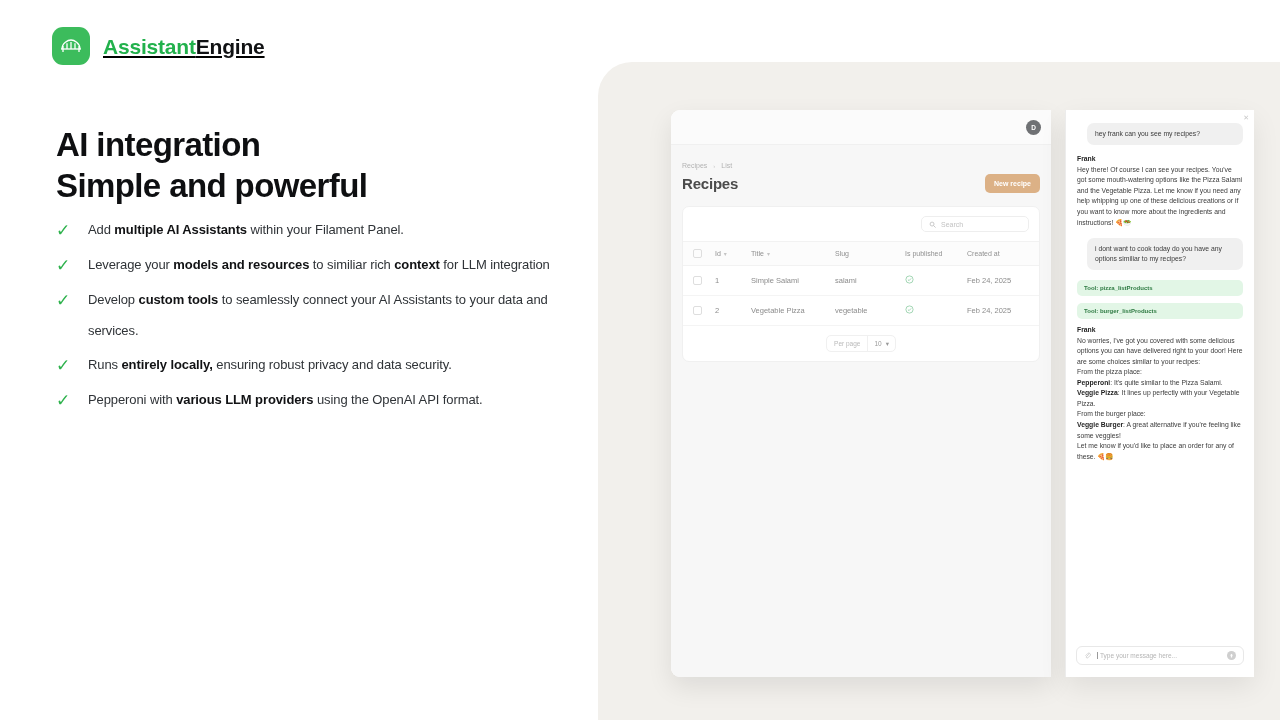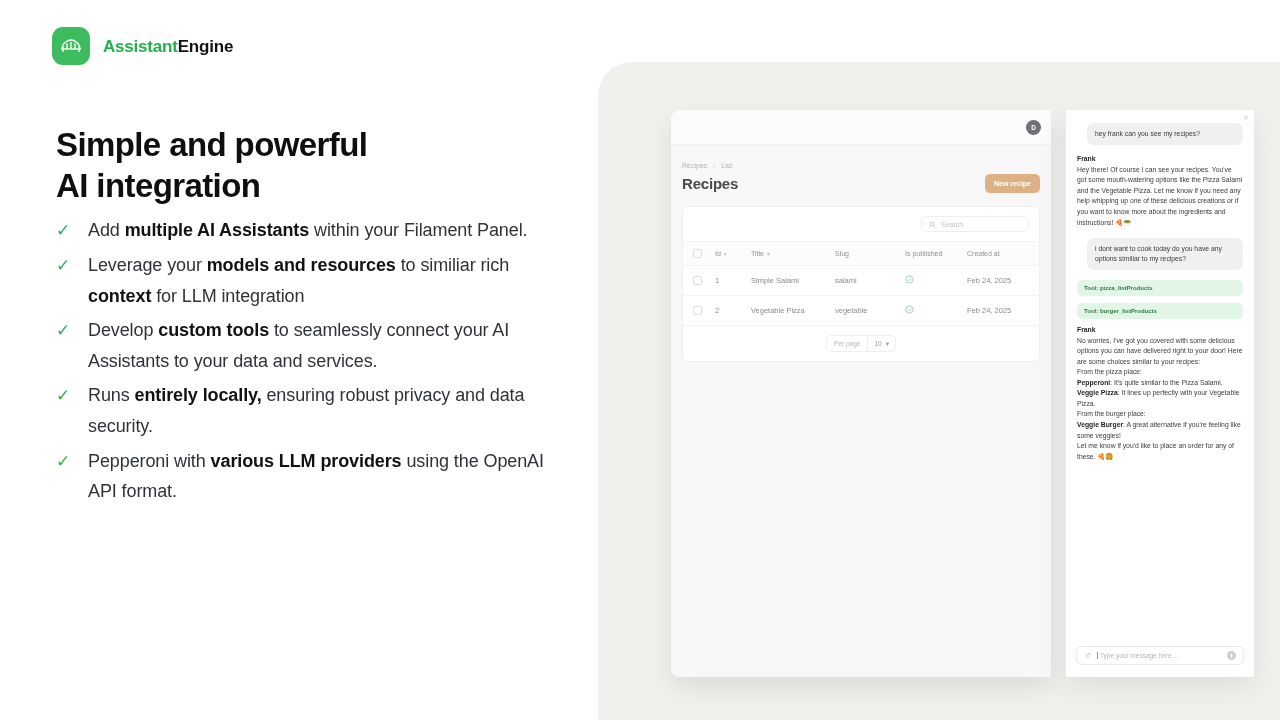--- a/index.html
+++ b/index.html
@@ -10,40 +10,40 @@
     -webkit-font-smoothing:antialiased;
   }
   .page{position:relative;width:1280px;height:720px;}
 
   
   .brand{position:absolute;left:52px;top:27px;display:flex;align-items:center;gap:13px;}
   .brand-mark{
     width:38px;height:38px;border-radius:11px;background:#3cbc5c;
     display:flex;align-items:center;justify-content:center;
   }
-  .brand-name{font-size:17px;font-weight:700;letter-spacing:-.2px;line-height:1;}
+  .brand-name{font-size:21px;font-weight:700;letter-spacing:-.2px;line-height:1;text-decoration:underline;}
   .brand-name .b1{color:#22b14c;}
   .brand-name .b2{color:#111214;}
 
   
   .headline{
     position:absolute;left:56px;top:103px;width:460px;
     font-size:33px;font-weight:700;color:#0e0f11;line-height:1.24;letter-spacing:-.6px;
   }
   .headline span{display:block;}
 
   
   .features{position:absolute;left:56px;top:215px;width:500px;}
   .feature{display:flex;align-items:flex-start;gap:16px;margin-bottom:4px;}
   .check{
     flex:0 0 auto;width:16px;color:#2eb24d;font-size:17px;line-height:31px;
     font-family:"DejaVu Sans",sans-serif;
   }
   .feature-text{
-    font-size:18px;line-height:30.6px;color:#2f3337;letter-spacing:-.1px;
+    font-size:13px;line-height:30.6px;color:#2f3337;letter-spacing:-.1px;
   }
   .feature-text b{color:#111214;font-weight:700;}
 
   
   .mock-bg{
     position:absolute;left:598px;top:62px;width:682px;height:658px;
     background:#f2f0ec;border-radius:34px 0 0 0;
   }
   .window{
     position:absolute;left:671px;top:110px;width:380px;height:567px;
@@ -147,22 +147,22 @@
         <path d="M2 15 L22 15"></path>
         <path d="M4 12 L4 18 M8 9.2 L8 15 M12 8 L12 15 M16 9.2 L16 15 M20 12 L20 18"></path>
       </svg>
     </div>
     <div class="brand-name">
       <span class="b1">Assistant</span><span class="b2">Engine</span>
     </div>
   </div>
 
   <h1 class="headline">
+    <span>AI integration</span>
     <span>Simple and powerful</span>
-    <span>AI integration</span>
   </h1>
 
   <div class="features">
       <div class="feature">
         <span class="check">✓</span>
         <div class="feature-text"><span>Add </span><b>multiple AI Assistants</b><span> within your Filament Panel.</span></div>
       </div>
       <div class="feature">
         <span class="check">✓</span>
         <div class="feature-text"><span>Leverage your </span><b>models and resources</b><span> to similiar rich </span><b>context</b><span> for LLM integration</span></div>

